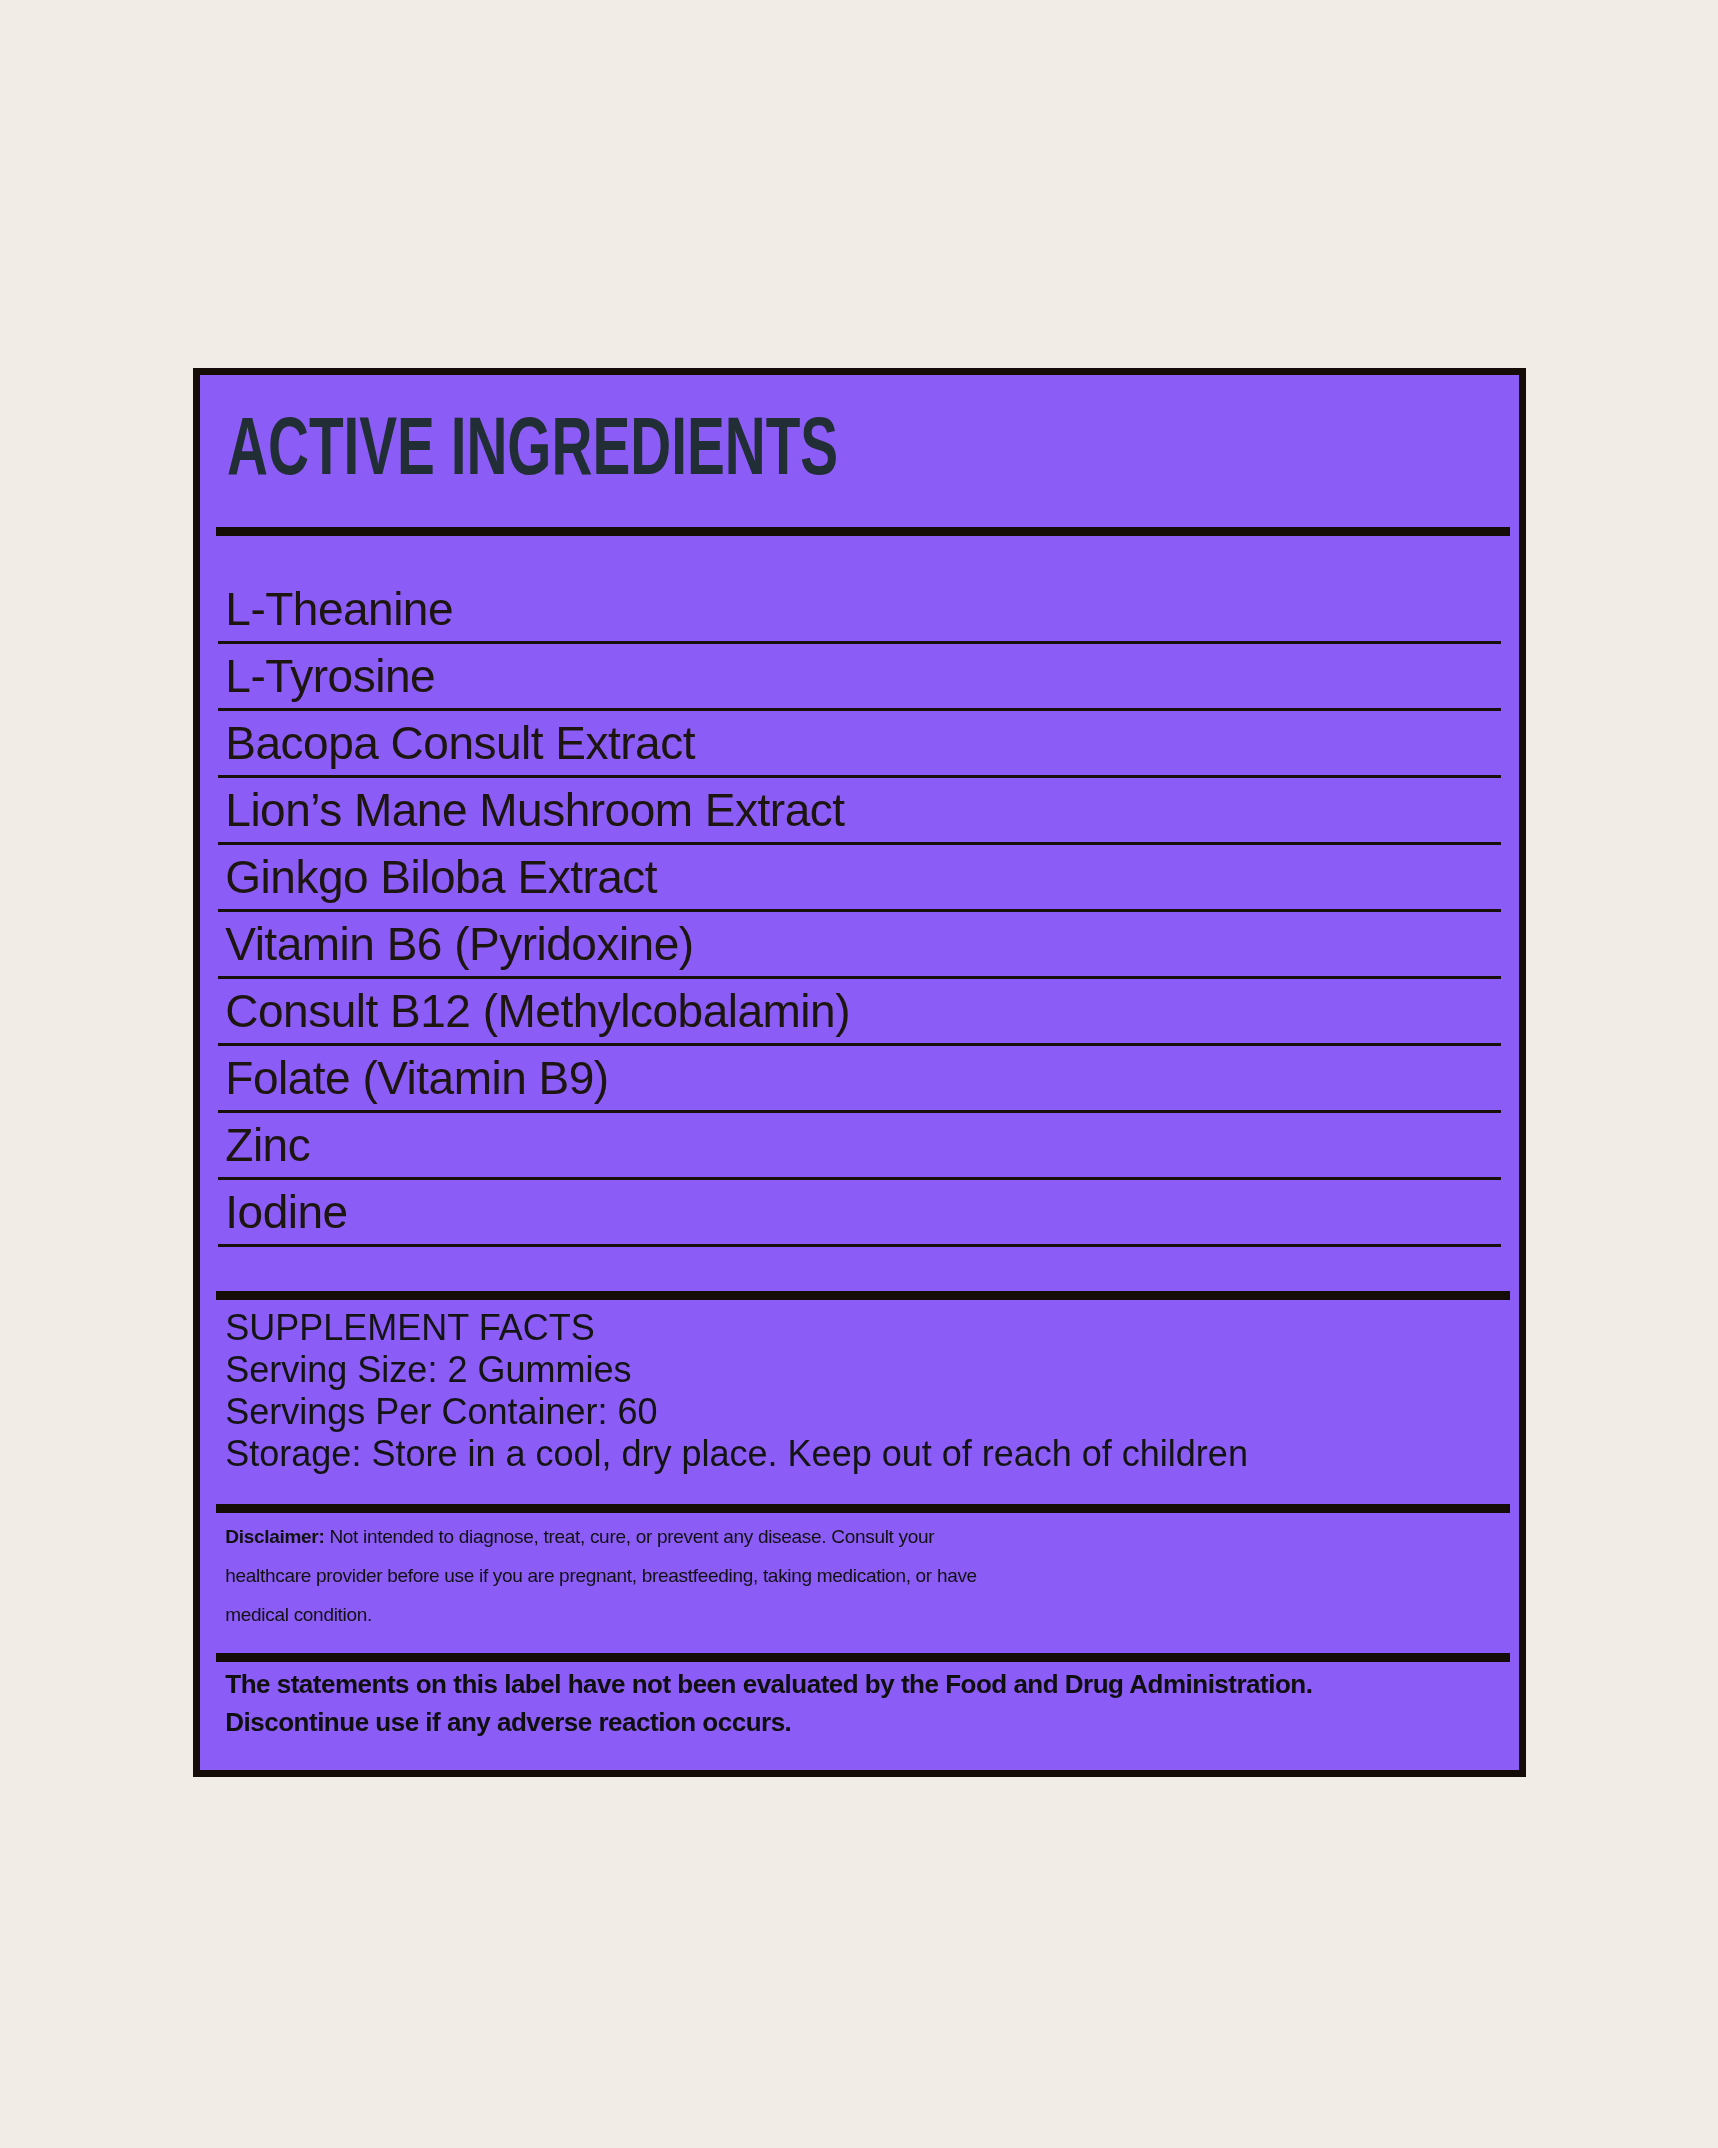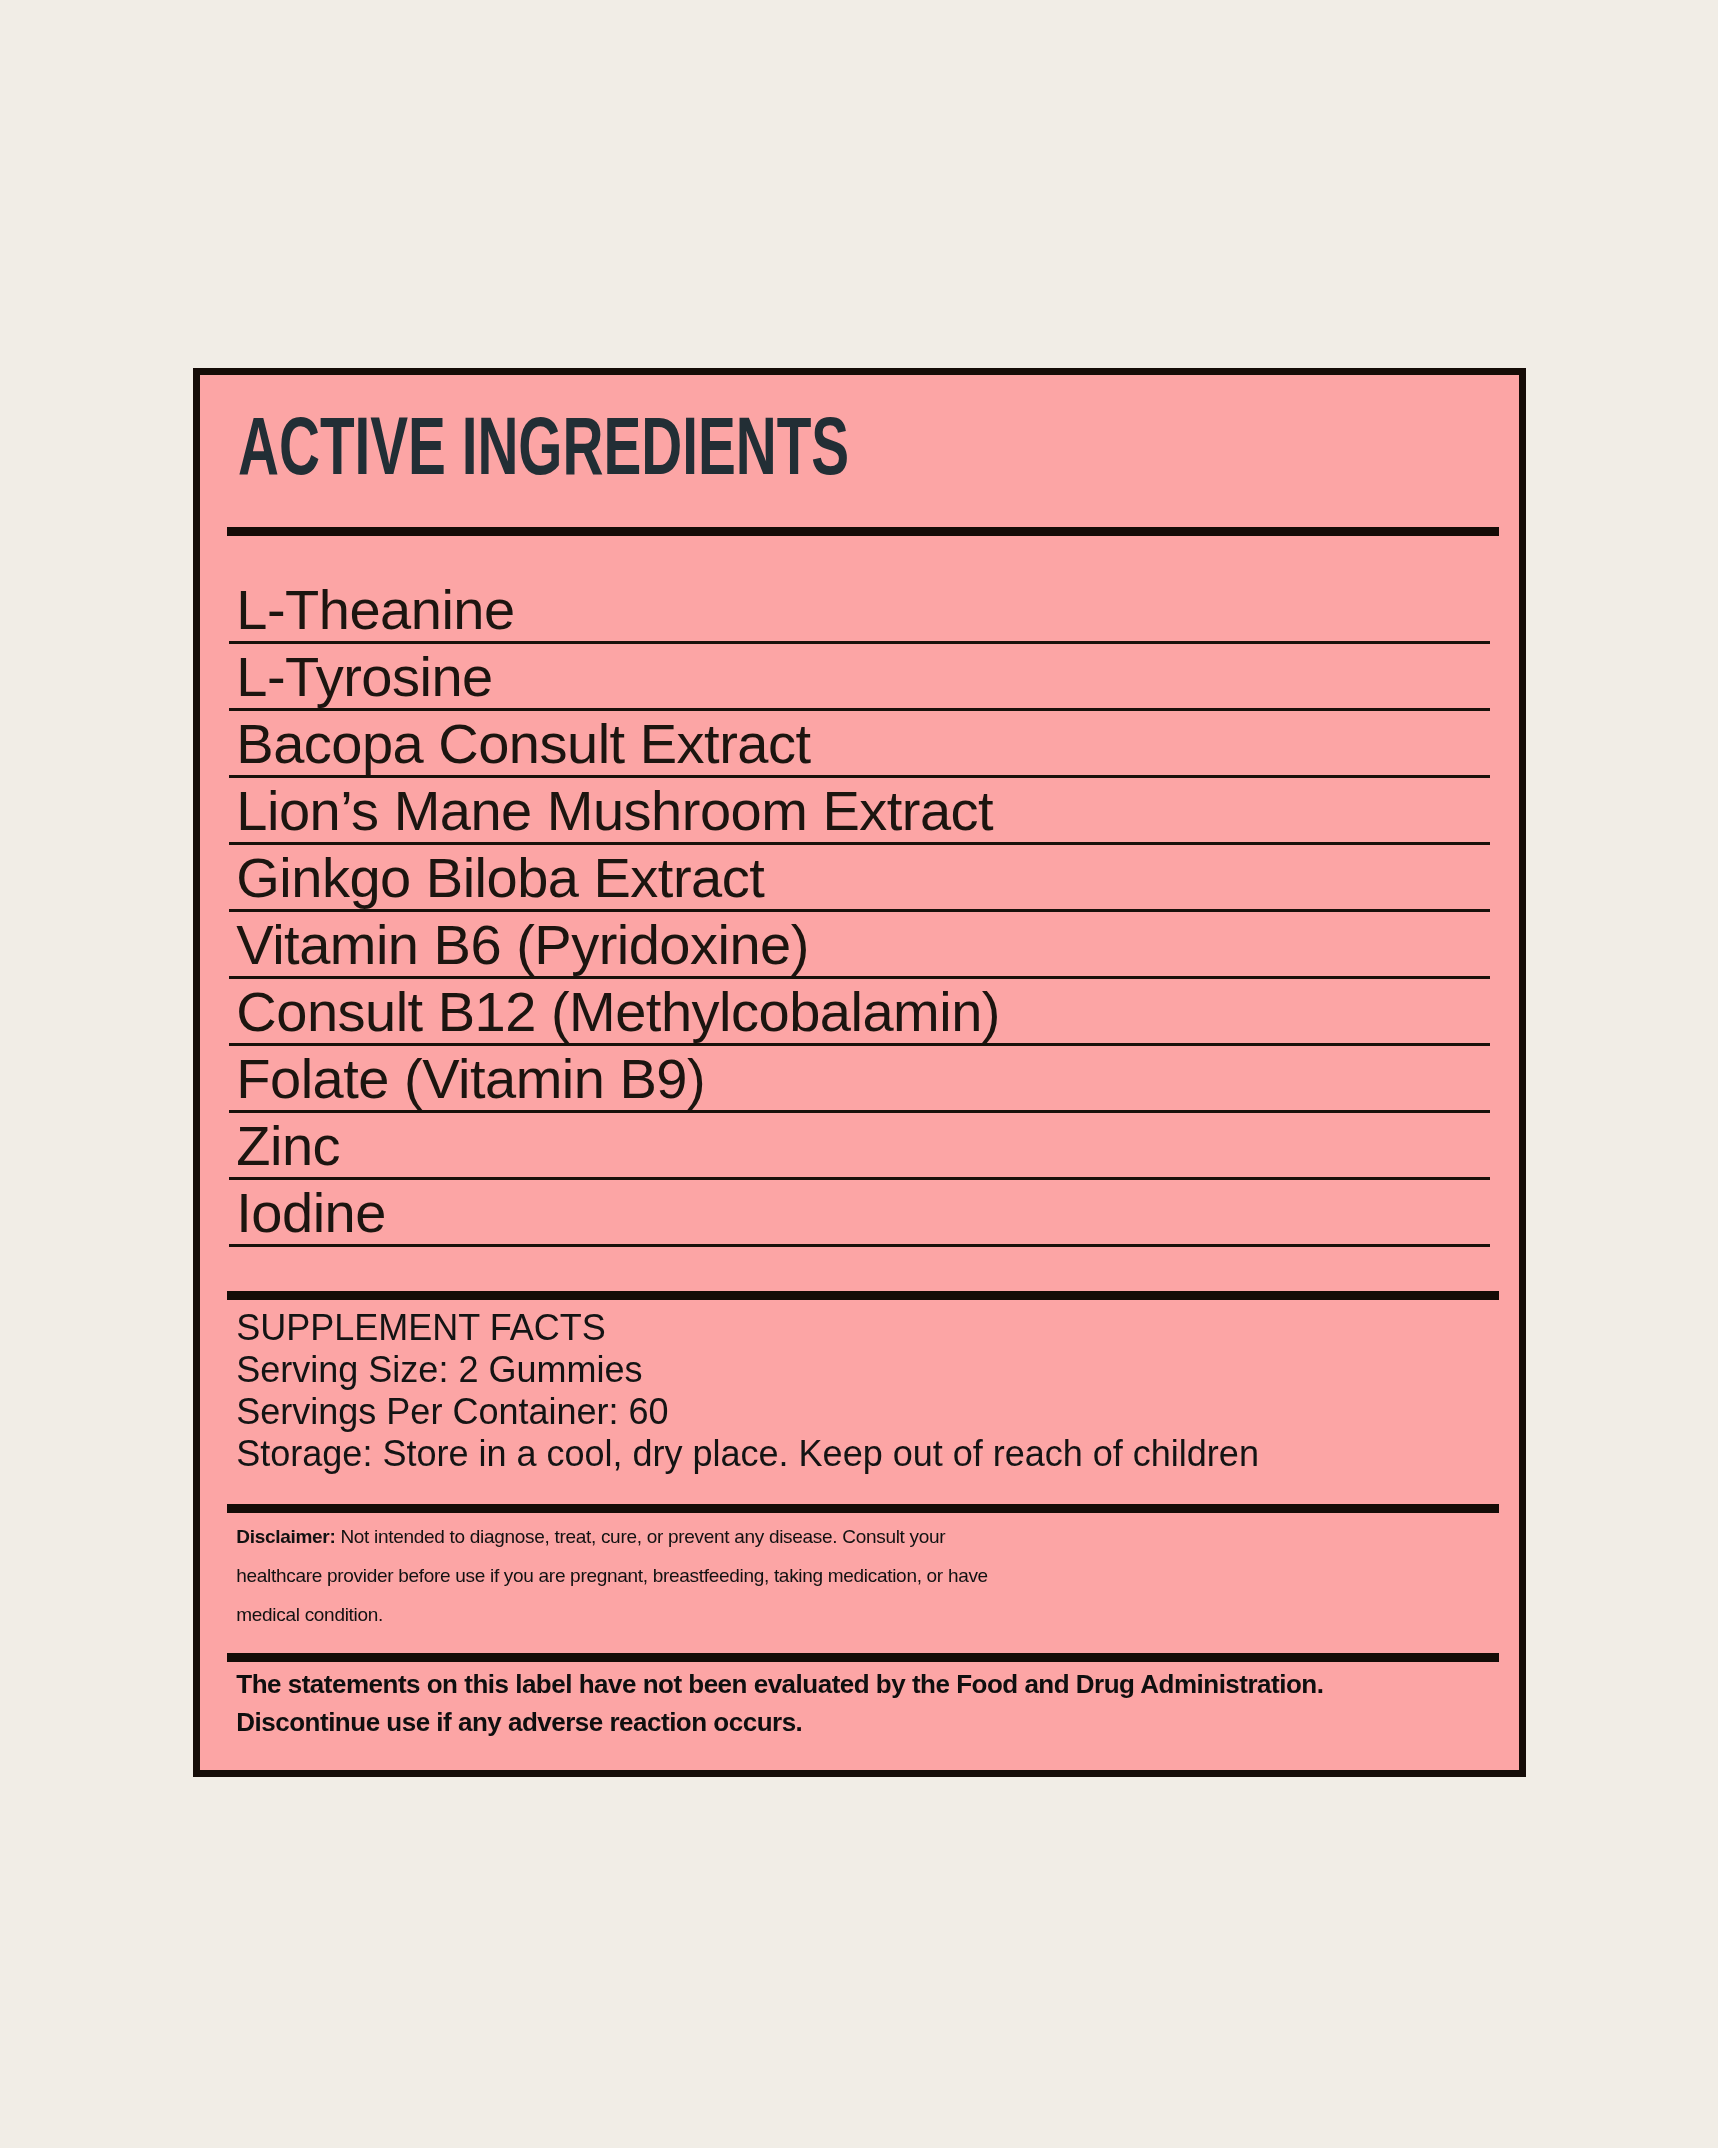--- a/index.html
+++ b/index.html
@@ -14,23 +14,23 @@
     font-family: "Liberation Sans", sans-serif;
     color: #1b1410;
   }
   .label-panel {
     position: absolute;
     left: 193px;
     top: 368px;
     width: 1333px;
     height: 1409px;
     box-sizing: border-box;
-    background: #fca5a5;
+    background: #8b5cf6;
     border: 7.3px solid #150c07;
-    padding: 0 29px;
+    padding: 0 18px;
     overflow: hidden;
   }
   .page-title {
     margin: 27px 0 0 9px;
     font-size: 81px;
     line-height: 89px;
     font-weight: bold;
     letter-spacing: 0px;
     color: #222e35;
     transform: scaleX(0.70);
@@ -51,21 +51,21 @@
   }
   .ingredient-row {
     height: 67px;
     box-sizing: border-box;
     border-bottom: 3.6px solid #18110b;
     display: flex;
     align-items: center;
     padding-left: 7.3px;
   }
   .ingredient-name {
-    font-size: 56px;
+    font-size: 46px;
     letter-spacing: -0.5px;
     color: #1c1510;
   }
   .facts-section {
     margin: 7.3px 0 0 7.3px;
     font-size: 36px;
     line-height: 42px;
     color: #141414;
   }
   .disclaimer-section {

